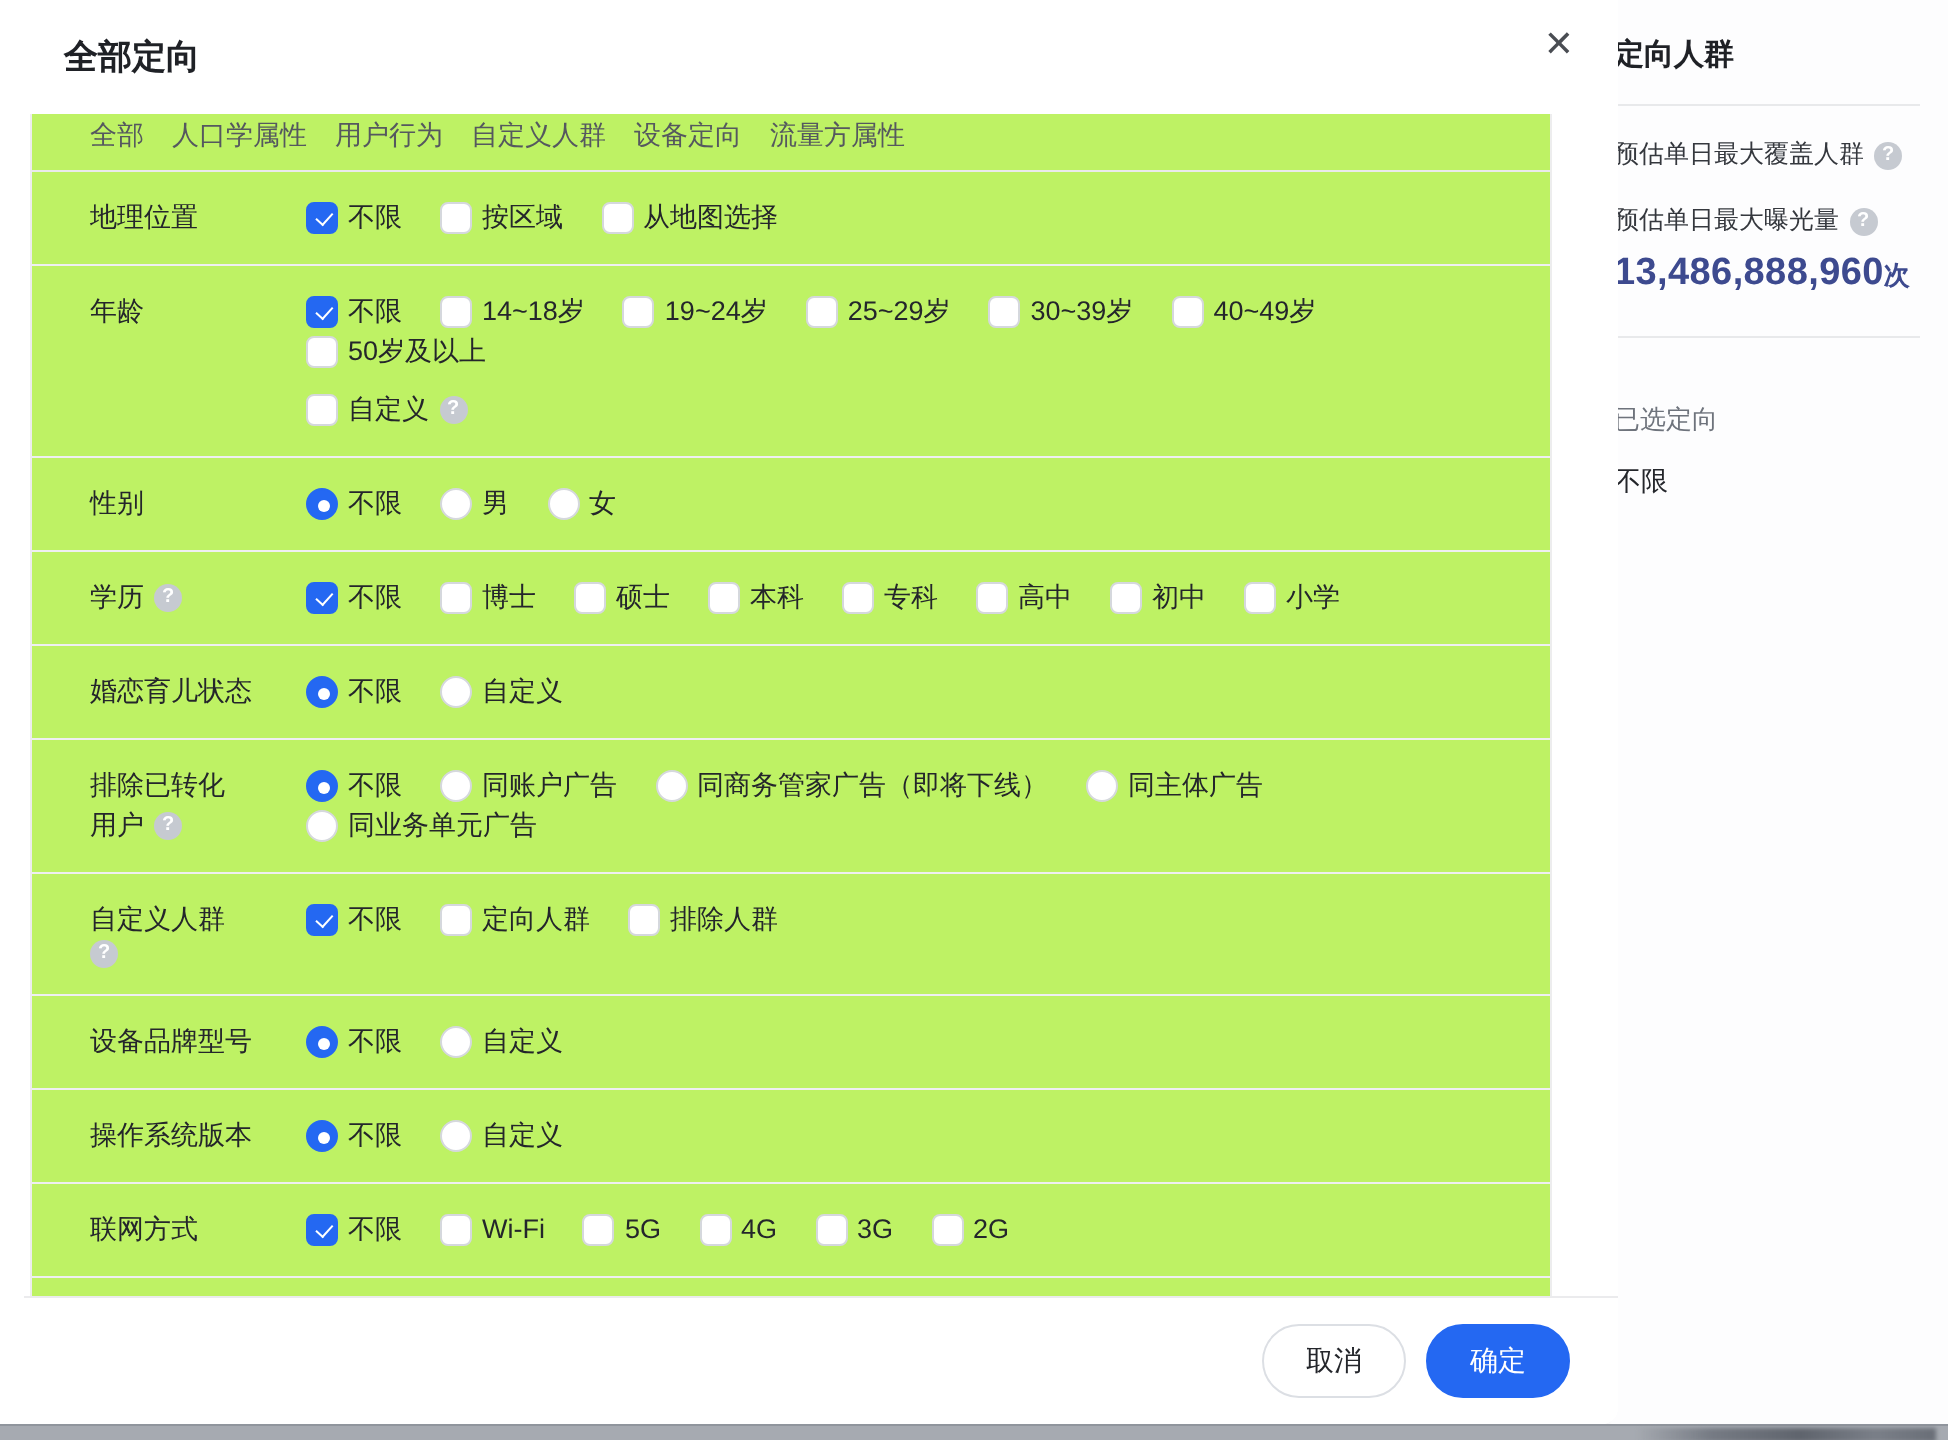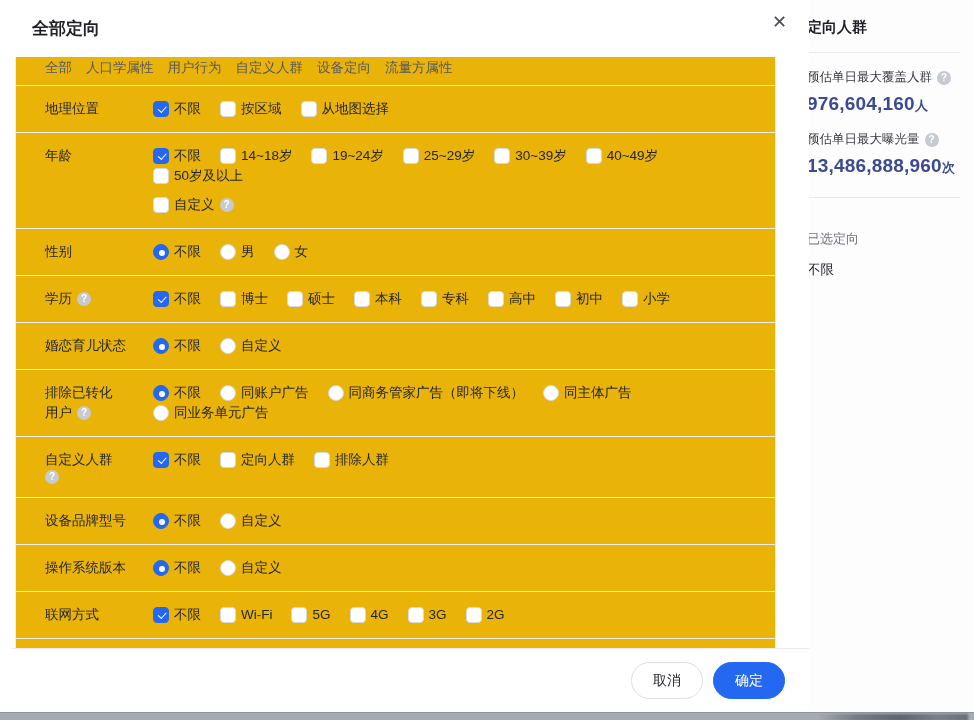--- a/index.html
+++ b/index.html
@@ -36,21 +36,21 @@
 
   
   .modal { position:absolute; left:12px; top:0; width:797px; height:712px; background:#fff;
     border-radius:0 0 8px 0; }
   .m-header { position:relative; height:57px; }
   .m-title { position:absolute; left:20px; top:17px; font-size:17px; font-weight:bold; color:#1f2126; }
   .close { position:absolute; right:22px; top:13px; font-size:18px; color:#4a4d53; cursor:pointer;
     line-height:1; font-weight:400; }
 
   .content-box { position:absolute; left:3px; top:57px; width:761px; height:591px;
-    border-left:1px solid #ededee; border-right:1px solid #ededee; overflow:hidden; background:#eab308; }
+    border-left:1px solid #ededee; border-right:1px solid #ededee; overflow:hidden; background:#bef264; }
   .tabs { display:flex; gap:14px; padding:2px 0 8px 29px; border-bottom:1px solid #eaeaec; }
   .tab { font-size:13.5px; color:#55585f; cursor:pointer; white-space:nowrap; }
 
   .row { display:flex; padding:13px 10px 13px 29px; border-bottom:1px solid #efeff1; }
   .row-label { width:108px; flex:0 0 108px; font-size:13.5px; color:#24262b; line-height:20px; }
   .row-label .lbl-line { display:flex; align-items:center; gap:5px; }
   .row-options { flex:1; }
   .opt-line { display:flex; flex-wrap:wrap; align-items:center; }
   .opt-line + .opt-line { margin-top:9px; }
   .opt { display:inline-flex; align-items:center; gap:5px; margin-right:19px; cursor:pointer;
@@ -93,21 +93,20 @@
   <aside class="panel">
     <div class="panel-shadow"></div>
     <h2>定向人群</h2>
     <div class="p-divider"></div>
     <div id="metrics">
         <div class="metric">
           <div class="metric-label-row">
             <span class="metric-label">预估单日最大覆盖人群</span>
             <span class="help">?</span>
           </div>
-          <div class="metric-value">976,604,160<span class="metric-unit">人</span></div>
         </div>
         <div class="metric">
           <div class="metric-label-row">
             <span class="metric-label">预估单日最大曝光量</span>
             <span class="help">?</span>
           </div>
           <div class="metric-value">13,486,888,960<span class="metric-unit">次</span></div>
         </div>
       </div>
     <div class="p-divider second"></div>

